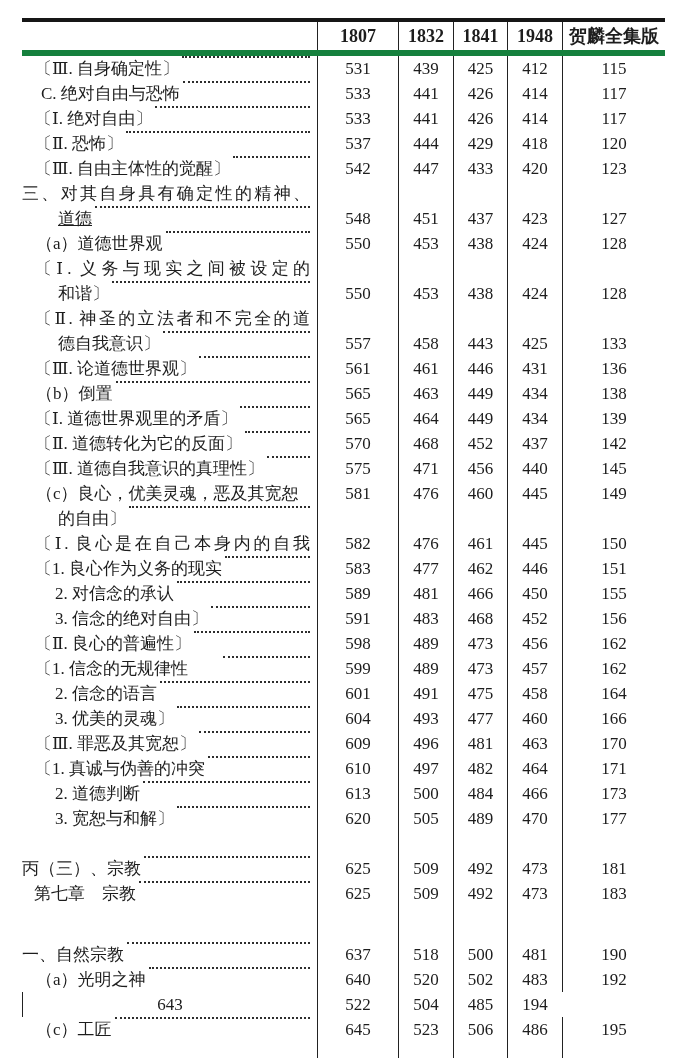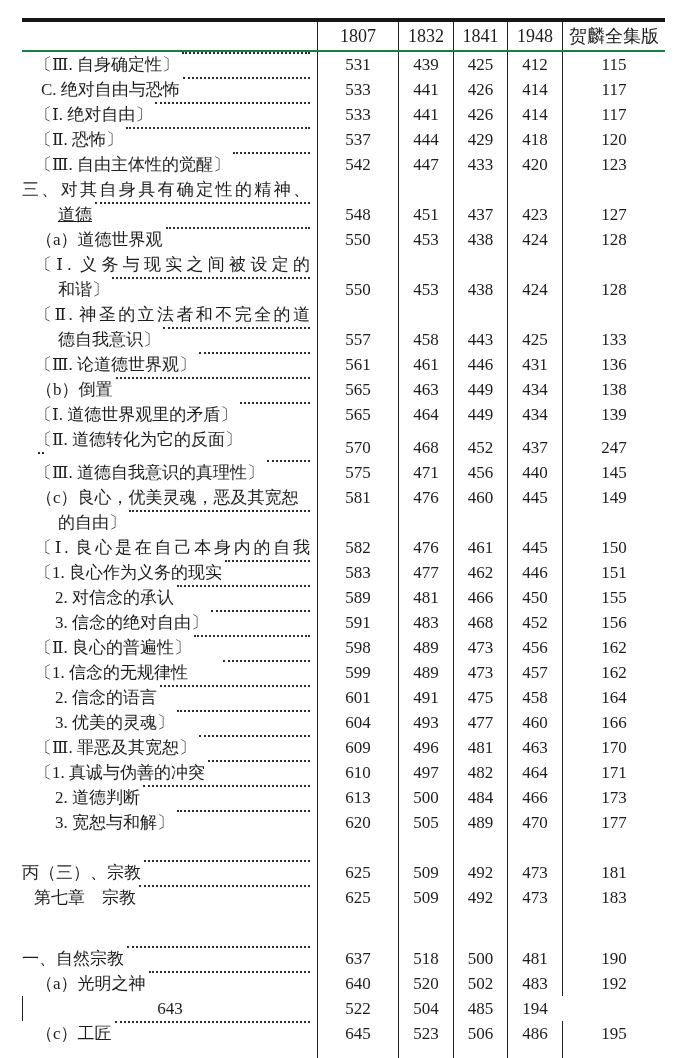--- a/index.html
+++ b/index.html
@@ -22,21 +22,22 @@
     width: 643px;
     border-top: 4px solid #161616;
     border-bottom: 4px solid #161616;
   }
   .grid-row {
     display: grid;
     grid-template-columns: 295px 81px 55px 54px 55px 103px;
   }
   .header-row {
     height: 28px;
-    border-bottom: 2px solid #15803d;
+    border-bottom: 6px solid #15803d;
+    font-weight: bold;
   }
   .header-cell {
     font-size: 18px;
     line-height: 28px;
     text-align: center;
     white-space: nowrap;
     overflow: hidden;
   }
   .vline {
     border-left: 1.5px solid #222222;
@@ -373,39 +374,39 @@
         </div>
         <div class="num-cell vline">
           <span>434</span>
         </div>
         <div class="num-cell vline">
           <span>139</span>
         </div>
       </div>
       <div class="grid-row body-row">
         <div class="title-cell">
-          <div class="tline" style="padding-left: 13px; flex-direction: column;">
+          <div class="tline" style="padding-left: 13px;">
             <span class="ttext">〔Ⅱ. 道德转化为它的反面〕</span>
             <span class="leader"></span>
           </div>
         </div>
         <div class="num-cell vline">
           <span>570</span>
         </div>
         <div class="num-cell vline">
           <span>468</span>
         </div>
         <div class="num-cell vline">
           <span>452</span>
         </div>
         <div class="num-cell vline">
           <span>437</span>
         </div>
         <div class="num-cell vline">
-          <span>247</span>
+          <span>142</span>
         </div>
       </div>
       <div class="grid-row body-row">
         <div class="title-cell">
           <div class="tline" style="padding-left: 13px;">
             <span class="ttext">〔Ⅲ. 道德自我意识的真理性〕</span>
             <span class="leader"></span>
           </div>
         </div>
         <div class="num-cell vline">

